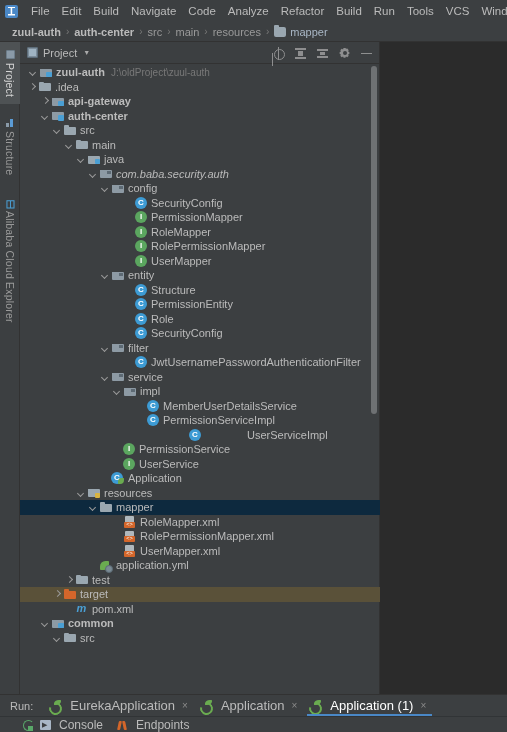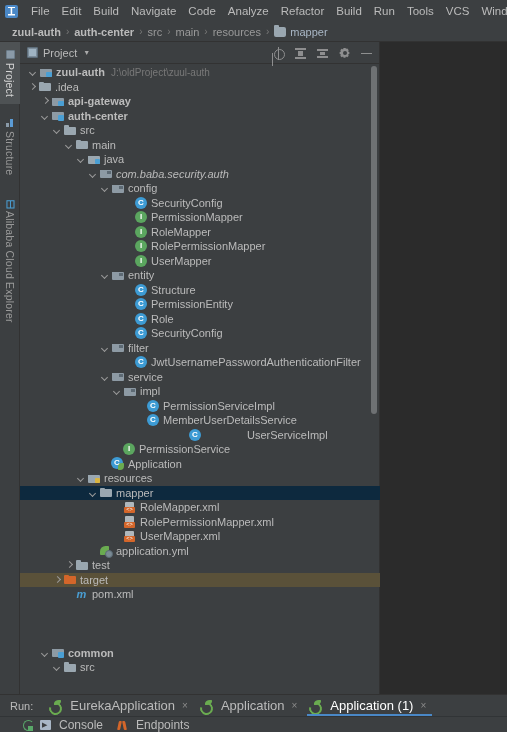--- a/index.html
+++ b/index.html
@@ -571,36 +571,41 @@
             <span class="lbl">service</span>
           </div>
           <div class="row" style="padding-left: 92px;">
             <span class="arrow d"></span>
             <span class="ic pkg"></span>
             <span class="lbl">impl</span>
           </div>
           <div class="row" style="padding-left: 116px;">
             <span class="arrow"></span>
             <span class="ic cls"></span>
+            <span class="lbl">MemberUserDetailsService</span>
+          </div>
+          <div class="row" style="padding-left: 116px;">
+            <span class="arrow"></span>
+            <span class="ic cls"></span>
             <span class="lbl">PermissionServiceImpl</span>
-          </div>
-          <div class="row" style="padding-left: 116px;">
-            <span class="arrow"></span>
-            <span class="ic cls"></span>
-            <span class="lbl">MemberUserDetailsService</span>
           </div>
           <div class="row" style="padding-left: 116px; gap: 42px;">
             <span class="arrow"></span>
             <span class="ic cls"></span>
             <span class="lbl">UserServiceImpl</span>
           </div>
           <div class="row" style="padding-left: 92px;">
             <span class="arrow"></span>
             <span class="ic iface"></span>
             <span class="lbl">PermissionService</span>
+          </div>
+          <div class="row" style="padding-left: 92px;">
+            <span class="arrow"></span>
+            <span class="ic iface"></span>
+            <span class="lbl">UserService</span>
           </div>
           <div class="row" style="padding-left: 80px;">
             <span class="arrow"></span>
             <span class="ic springcls"></span>
             <span class="lbl">Application</span>
           </div>
           <div class="row" style="padding-left: 56px;">
             <span class="arrow d"></span>
             <span class="ic res"></span>
             <span class="lbl">resources</span>
@@ -644,21 +649,21 @@
           <div class="row hov" style="padding-left: 32px;">
             <span class="arrow r"></span>
             <span class="ic target"></span>
             <span class="lbl">target</span>
           </div>
           <div class="row" style="padding-left: 44px;">
             <span class="arrow"></span>
             <span class="ic mvn"></span>
             <span class="lbl">pom.xml</span>
           </div>
-          <div class="row" style="padding-left: 20px; margin-top: 44px;">
+          <div class="row" style="padding-left: 20px;">
             <span class="arrow d"></span>
             <span class="ic module"></span>
             <span class="lbl b">common</span>
           </div>
           <div class="row" style="padding-left: 32px;">
             <span class="arrow d"></span>
             <span class="ic folder"></span>
             <span class="lbl">src</span>
           </div>
         </div>

